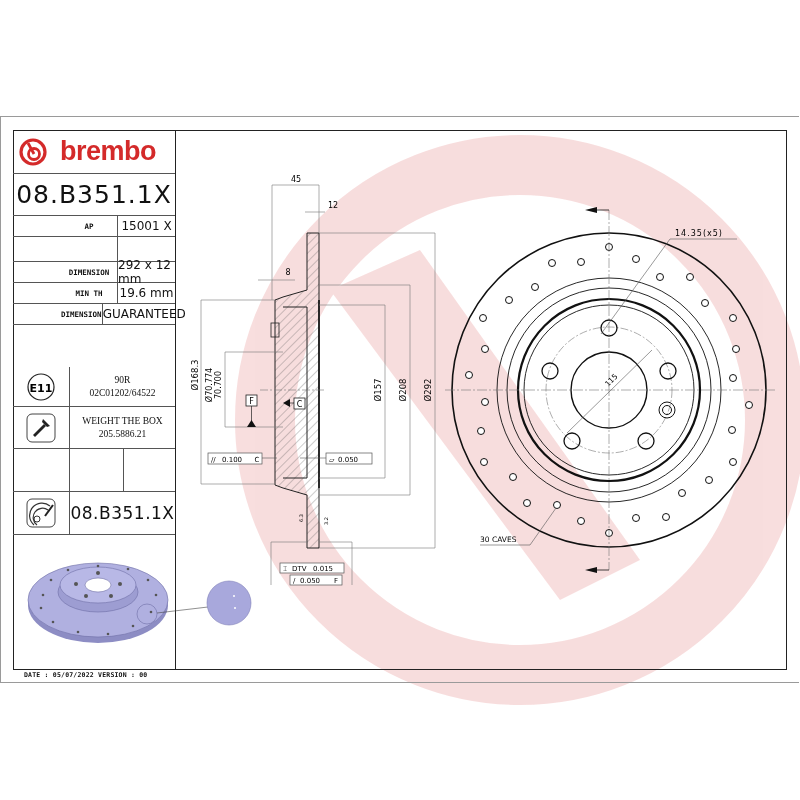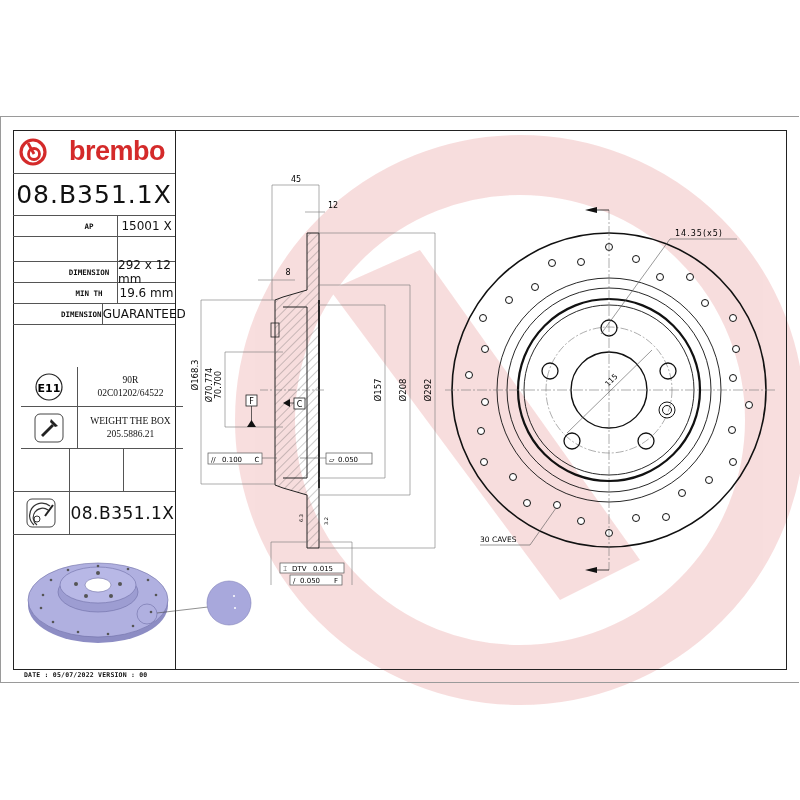--- a/index.html
+++ b/index.html
@@ -1,27 +1,27 @@
 <!DOCTYPE html>
 <html><head>
 <meta charset="utf-8">
 <style>
   html,body{margin:0;padding:0;background:#ffffff;}
   body{width:800px;height:800px;position:relative;overflow:hidden;font-family:"DejaVu Sans Mono","Liberation Mono",monospace;color:#111;}
   .outer{position:absolute;left:0;top:116px;width:799px;height:567px;border-top:1px solid #9a9a9a;border-bottom:1px solid #9a9a9a;border-left:1px solid #9a9a9a;box-sizing:border-box;}
   .inner{position:absolute;left:13px;top:130px;width:774px;height:540px;border:1.3px solid #222;box-sizing:border-box;}
   .leftcol{position:absolute;left:13px;top:130px;width:163px;height:540px;border-right:1.3px solid #222;box-sizing:border-box;}
   .cell{position:absolute;left:0;width:162px;box-sizing:border-box;border-bottom:1px solid #555;}
-  .logo{top:0;height:44px;display:flex;align-items:center;padding-left:6px;gap:22px;}
+  .logo{top:0;height:44px;display:flex;align-items:center;padding-left:6px;gap:13px;}
   .logo-text{font-family:"Liberation Sans","DejaVu Sans",sans-serif;font-weight:bold;font-size:27px;color:#d42a2a;letter-spacing:-0.5px;}
   .partno{top:44px;height:42px;font-family:"DejaVu Sans","Liberation Sans",sans-serif;font-size:25px;display:flex;align-items:center;justify-content:center;letter-spacing:1px;}
   .row{height:21px;display:flex;font-size:9px;}
   .row .k{width:56px;border-right:1px solid #555;display:flex;align-items:center;justify-content:center;font-size:7.5px;font-weight:bold;padding-left:48px;}
   .row .v{flex:1;display:flex;align-items:center;justify-content:center;font-size:12px;font-family:"DejaVu Sans","Liberation Sans",sans-serif;}
-  .row2{height:40px;display:flex;margin-left:8px;}
+  .row2{height:40px;display:flex;}
   .row2 .k{width:56px;border-right:1px solid #555;display:flex;align-items:center;justify-content:center;}
   .row2 .v{flex:1;display:flex;flex-direction:column;align-items:center;justify-content:center;font-size:9.5px;line-height:13px;font-family:Liberation Serif, serif;}
   .blank{height:43px;display:flex;}
   .blank .k{width:56px;border-right:1px solid #555;}
   .blank .m{width:53px;border-right:1px solid #555;}
   .code2{height:43px;display:flex;}
   .code2 .k{width:56px;border-right:1px solid #555;display:flex;align-items:center;justify-content:center;}
   .code2 .v{flex:1;display:flex;align-items:center;justify-content:center;font-size:17px;font-family:"DejaVu Sans","Liberation Sans",sans-serif;letter-spacing:0.5px;}
   .footer{position:absolute;left:24px;top:671px;font-size:6.5px;font-weight:bold;letter-spacing:0.2px;}
   svg text{font-family:"DejaVu Sans","Liberation Sans",sans-serif;}

